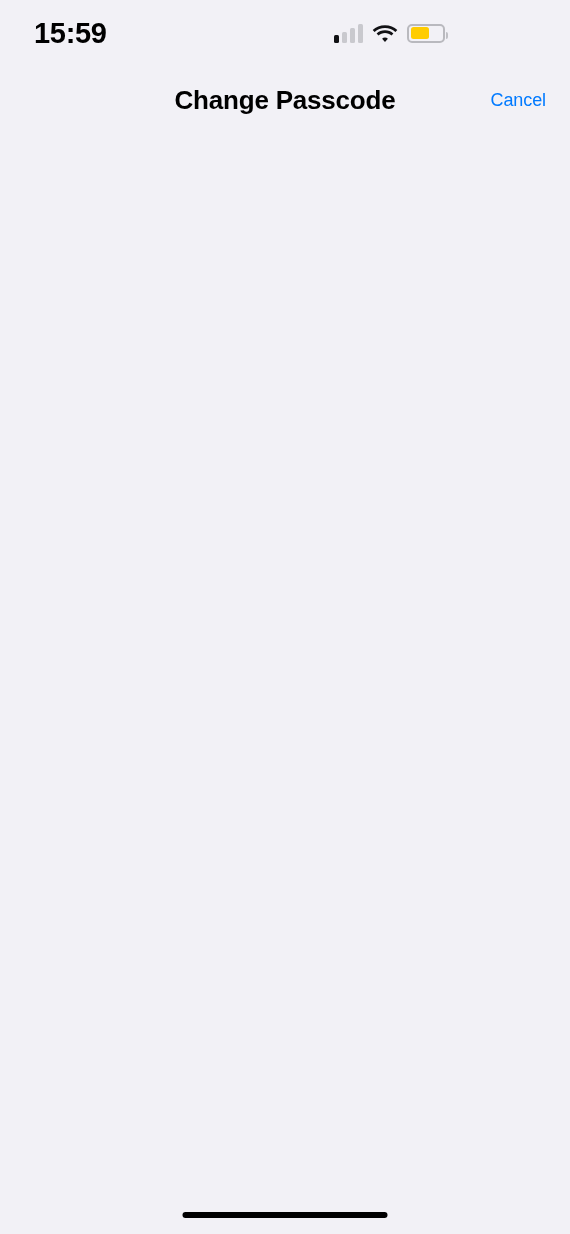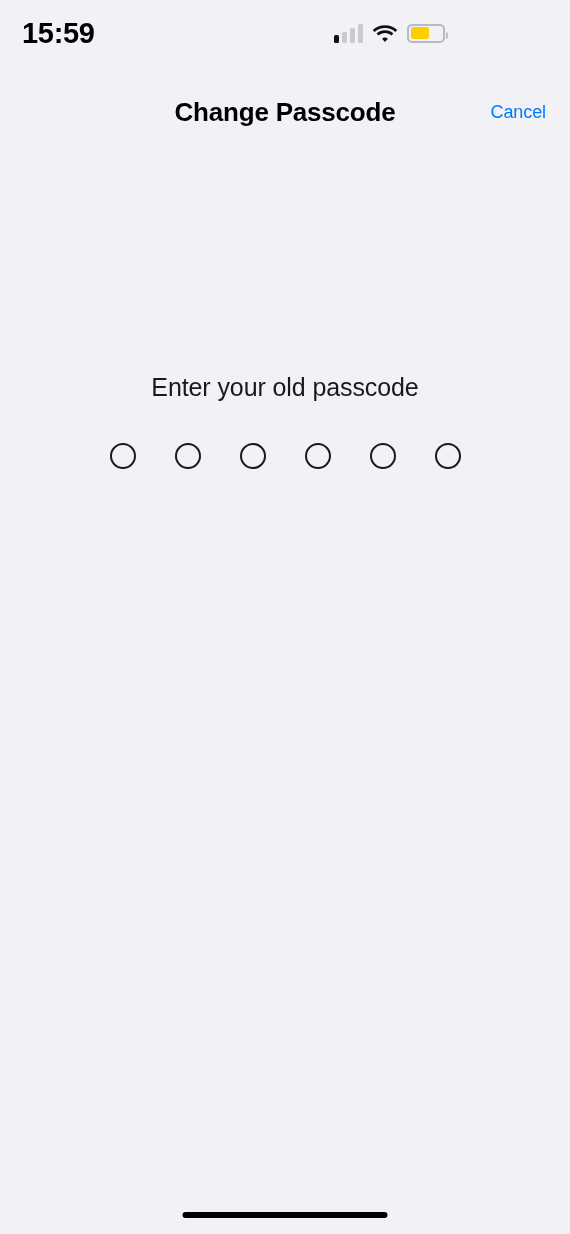--- a/index.html
+++ b/index.html
@@ -26,21 +26,21 @@
   
   .status-bar {
     position: absolute;
     top: 0;
     left: 0;
     width: 479px;
     height: 62px;
     display: flex;
     align-items: center;
     justify-content: space-between;
-    padding: 0 34px 0 22px;
+    padding: 0 34px 0 34px;
     box-sizing: border-box;
     text-align: center;
   }
   .status-time {
     font-size: 29px;
     font-weight: 600;
     letter-spacing: -0.3px;
     color: #000000;
     line-height: 1;
     margin-top: 4px;
@@ -95,21 +95,21 @@
     top: 6px;
     width: 2.5px;
     height: 7px;
     background: #BFBFC4;
     border-radius: 0 2px 2px 0;
   }
 
   
   .nav-bar {
     position: absolute;
-    top: 74px;
+    top: 62px;
     left: 0;
     width: 570px;
     height: 76px;
   }
   .nav-title {
     position: absolute;
     left: 0;
     right: 0;
     top: 22px;
     text-align: center;
@@ -206,27 +206,16 @@
       </div>
 
     </div>
   </div>
 
   <div class="nav-bar">
     <div class="nav-title">Change Passcode</div>
     <button class="nav-cancel" style="color: rgb(0, 122, 255);">Cancel</button>
   </div>
 
-  <div class="passcode-area">
-    <div class="prompt">Enter your old passcode</div>
-    <div class="dots">
-      <div class="dot"></div>
-      <div class="dot"></div>
-      <div class="dot"></div>
-      <div class="dot"></div>
-      <div class="dot"></div>
-      <div class="dot"></div>
-    </div>
-  </div>
 
   <div class="home-indicator"></div>
 
 </div>
 
 </body></html>

